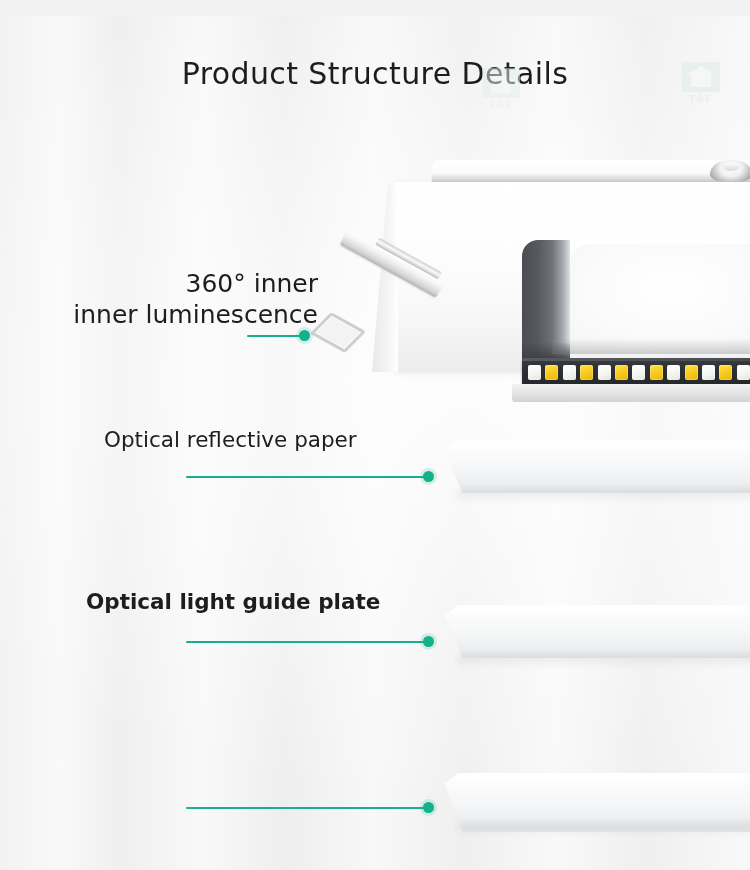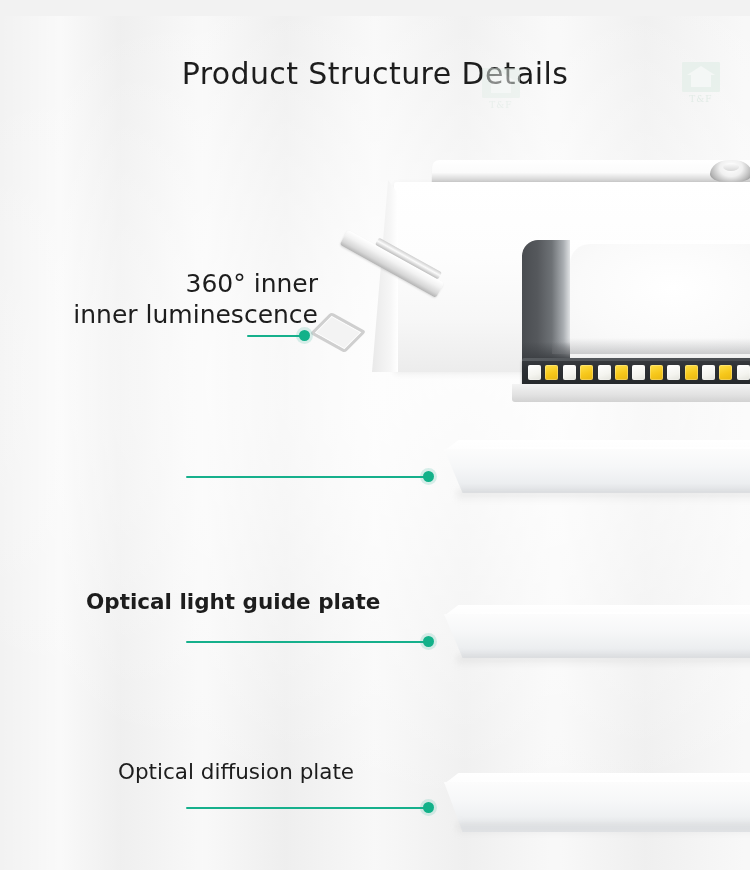--- a/index.html
+++ b/index.html
@@ -347,28 +347,28 @@
     <div class="sheet-shadow"></div>
   </div>
 
   <div class="callout" id="callout-1">
     <div class="ctext">360° inner</div>
     <div class="ctext">inner luminescence</div>
   </div>
   <div class="leader" id="leader-1"></div>
   <div class="leader-dot" id="dot-1"></div>
 
+  <div class="callout" id="callout-2">
+    <div class="ctext">Optical reflective paper</div>
+  </div>
   <div class="leader" id="leader-2"></div>
   <div class="leader-dot" id="dot-2"></div>
 
   <div class="callout" id="callout-3">
     <div class="ctext">Optical light guide plate</div>
   </div>
   <div class="leader" id="leader-3"></div>
   <div class="leader-dot" id="dot-3"></div>
 
-  <div class="callout" id="callout-4">
-    <div class="ctext">Optical diffusion plate</div>
-  </div>
   <div class="leader" id="leader-4"></div>
   <div class="leader-dot" id="dot-4"></div>
 
 </div>
 
 </body></html>

